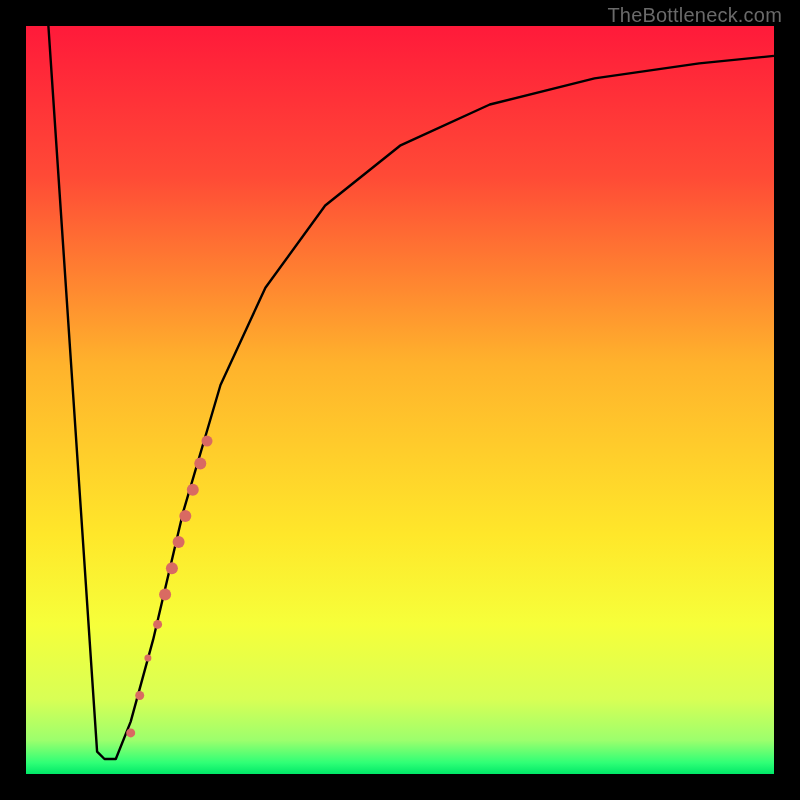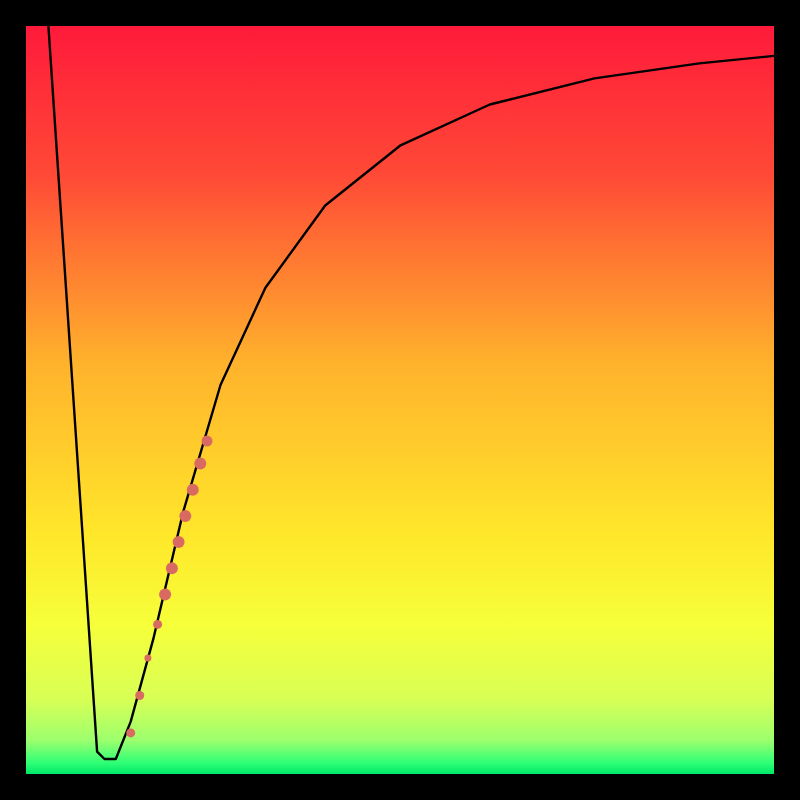--- a/index.html
+++ b/index.html
@@ -62,13 +62,14 @@
         <circle cx="131.6" cy="598.4" r="4.5" fill="#d96a62"></circle>
         <circle cx="139.1" cy="568.5" r="6" fill="#d96a62"></circle>
         <circle cx="145.9" cy="542.3" r="6" fill="#d96a62"></circle>
         <circle cx="152.6" cy="516.1" r="6" fill="#d96a62"></circle>
         <circle cx="159.3" cy="489.9" r="6" fill="#d96a62"></circle>
         <circle cx="166.8" cy="463.8" r="6" fill="#d96a62"></circle>
         <circle cx="174.3" cy="437.6" r="6" fill="#d96a62"></circle>
         <circle cx="181.0" cy="415.1" r="5.5" fill="#d96a62"></circle>
       </svg>
   </div>
+  <div class="attribution">TheBottleneck.com</div>
 </div>
 
 </body></html>

